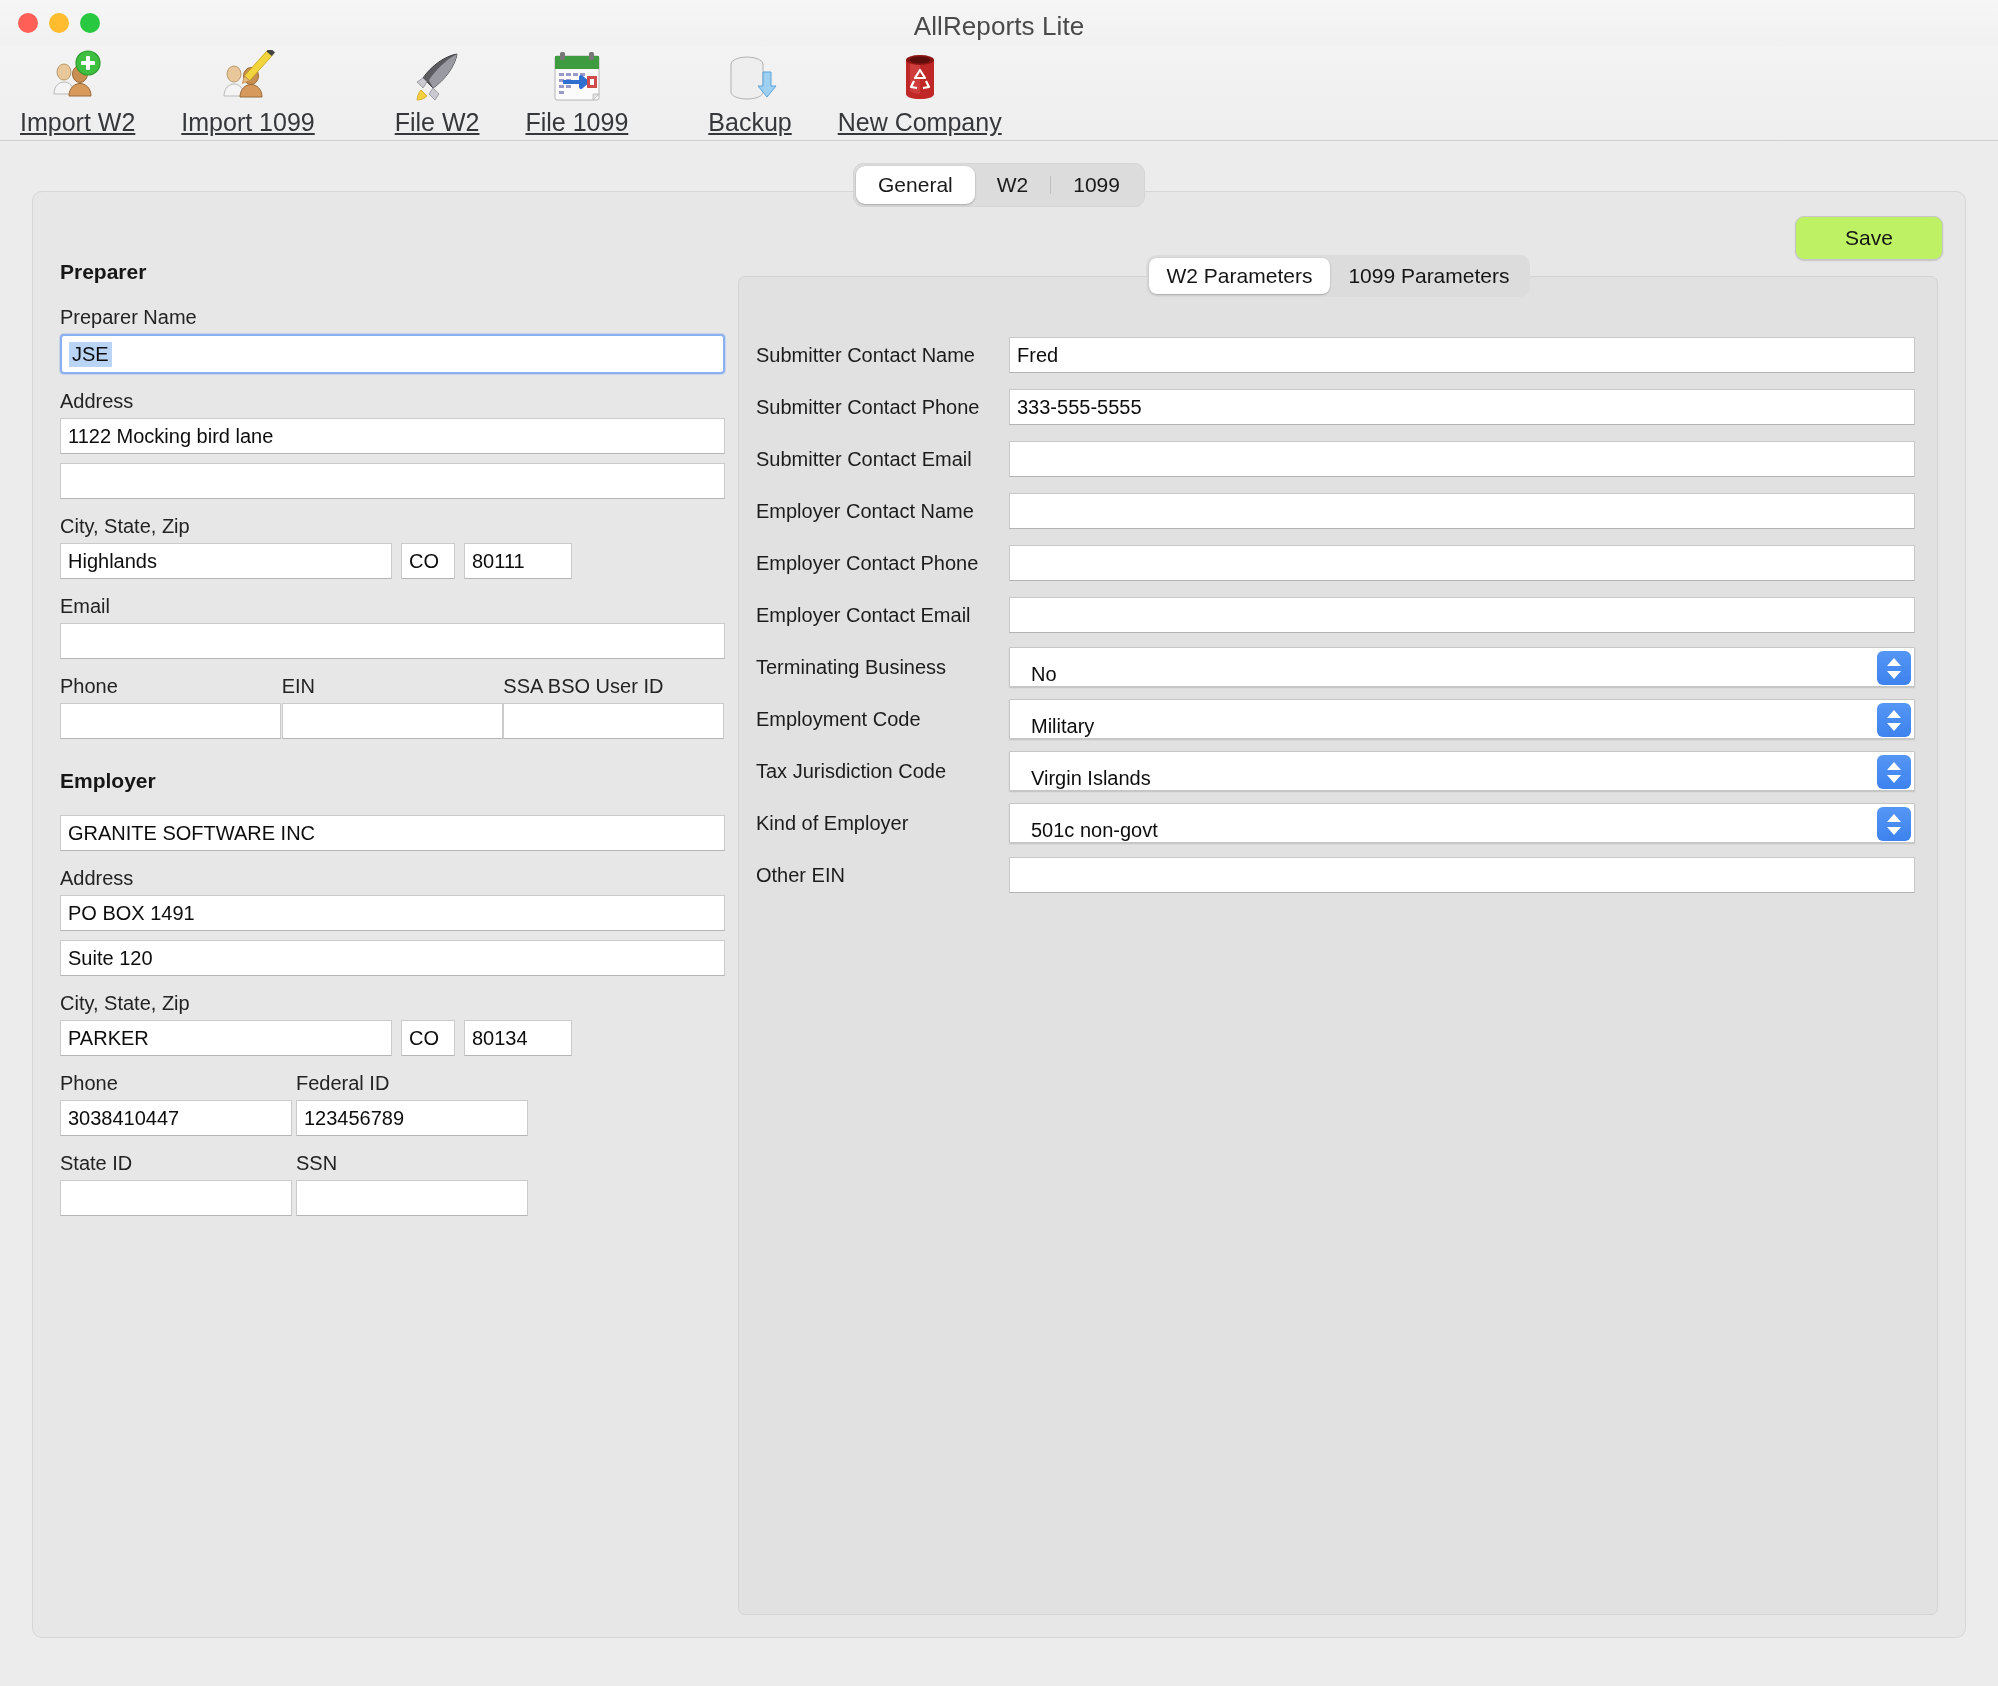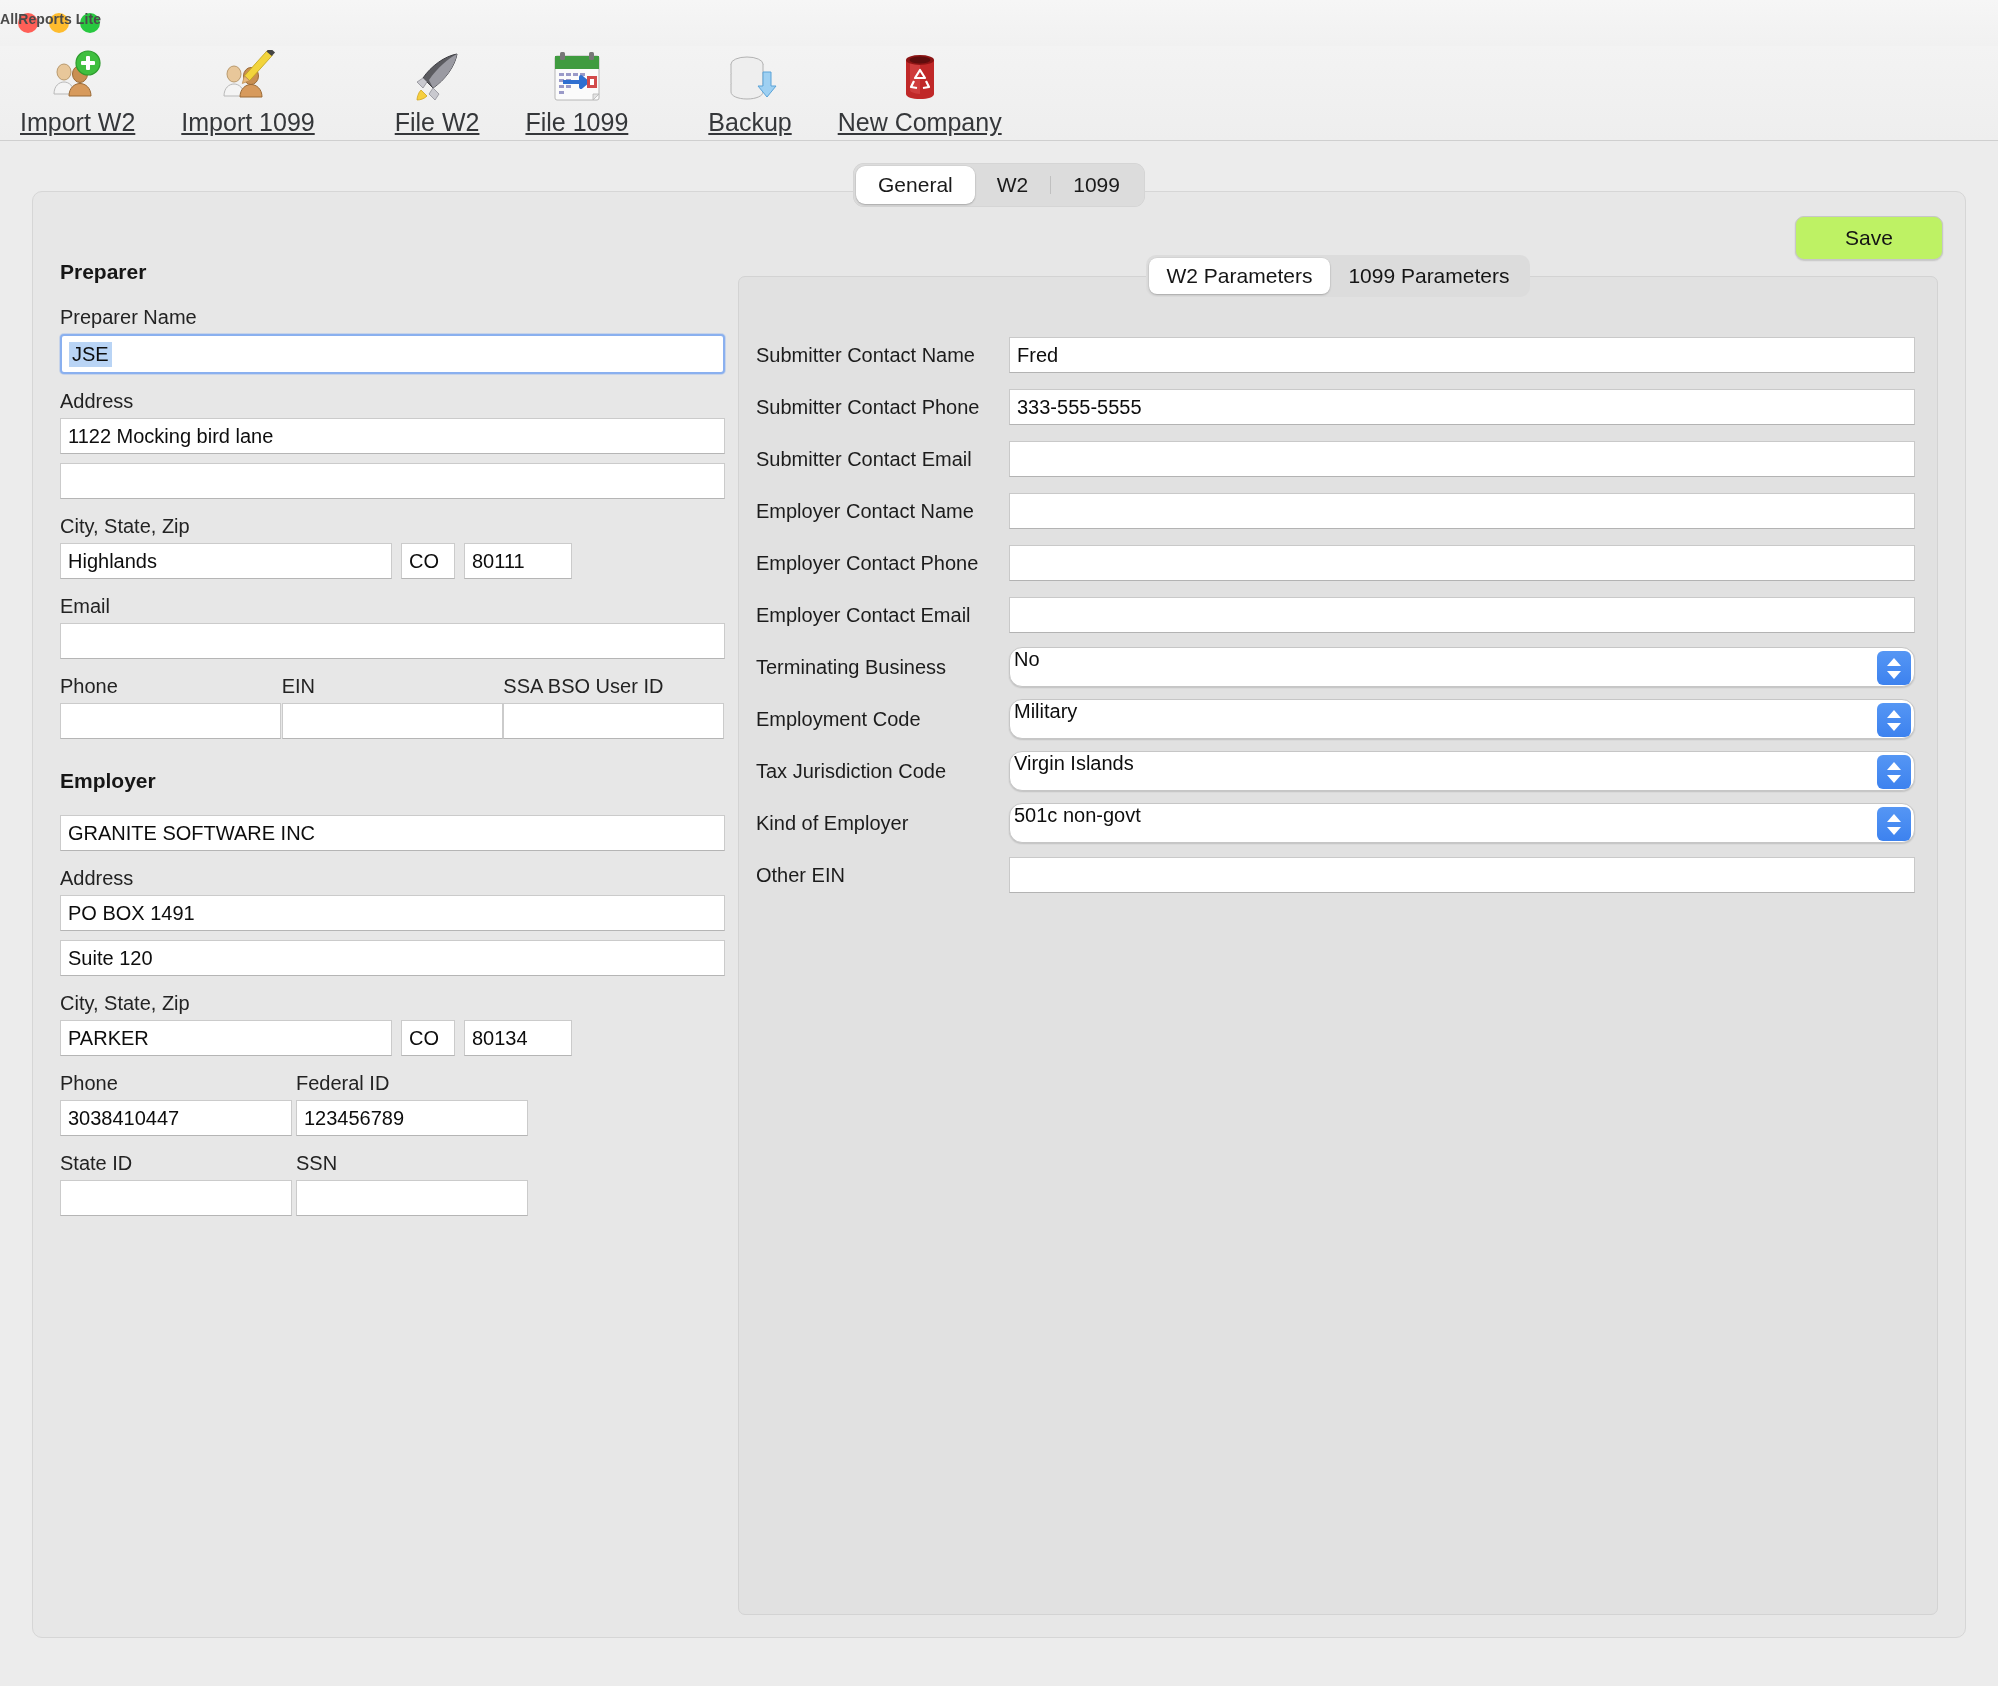--- a/index.html
+++ b/index.html
@@ -27,21 +27,22 @@
   .traffic {
     position: absolute; top: 13px; left: 18px;
     display: flex; gap: 11px;
   }
   .light { width: 20px; height: 20px; border-radius: 50%; }
   .light.red    { background: #ff5f57; }
   .light.yellow { background: #febc2e; }
   .light.green  { background: #28c840; }
   .win-title {
     position: absolute; left: 0; right: 0; top: 11px;
-    font-size: 14px; font-weight: bold; color: #4a4a4a;
+    text-align: center;
+    font-size: 26px; font-weight: normal; color: #4a4a4a;
     letter-spacing: 0.1px;
   }
 
   
   .toolbar {
     flex: 0 0 95px;
     background: linear-gradient(#f3f3f3, #eeeeee);
     border-bottom: 1px solid #cfcfcf;
     display: flex; align-items: flex-start;
     padding-left: 10px;
@@ -222,26 +223,26 @@
     border: 0.5px solid #c9c9c9;
     border-bottom-color: #b3b3b3;
     font-size: 20px; color: #0d0d0d;
     display: flex; align-items: center;
     padding: 0 7px;
   }
   .popup {
     position: relative;
     height: 40px;
     background: #ffffff;
-    border-radius: 13px;
+    border-radius: 1px;
     border: 0.5px solid #c6c6c6;
     box-shadow: 0 1px 1.5px rgba(0,0,0,0.14);
     font-size: 20px; color: #0d0d0d;
-    display: flex; align-items: flex-start;
-    padding: 0 46px 0 4px;
+    display: flex; align-items: flex-end;
+    padding: 0 46px 0 21px;
   }
   .popup-arrow {
     position: absolute; right: 3px; top: 3px;
     width: 34px; height: 34px;
     background: linear-gradient(#5596f4, #3d82ef);
     border-radius: 6px;
     display: flex; flex-direction: column;
     align-items: center; justify-content: center;
     gap: 3px;
   }

